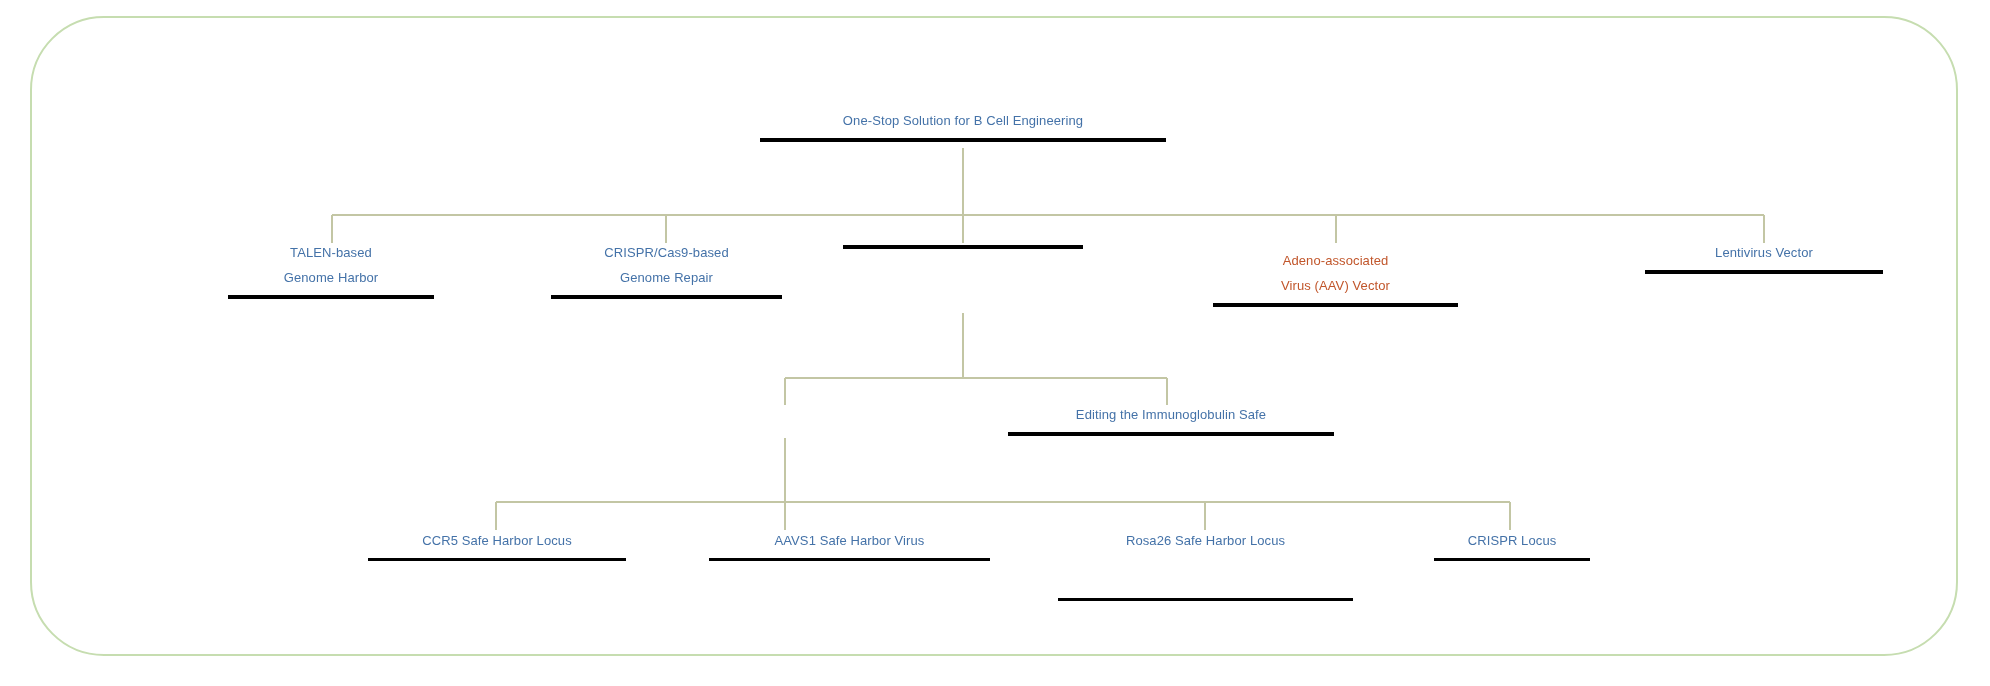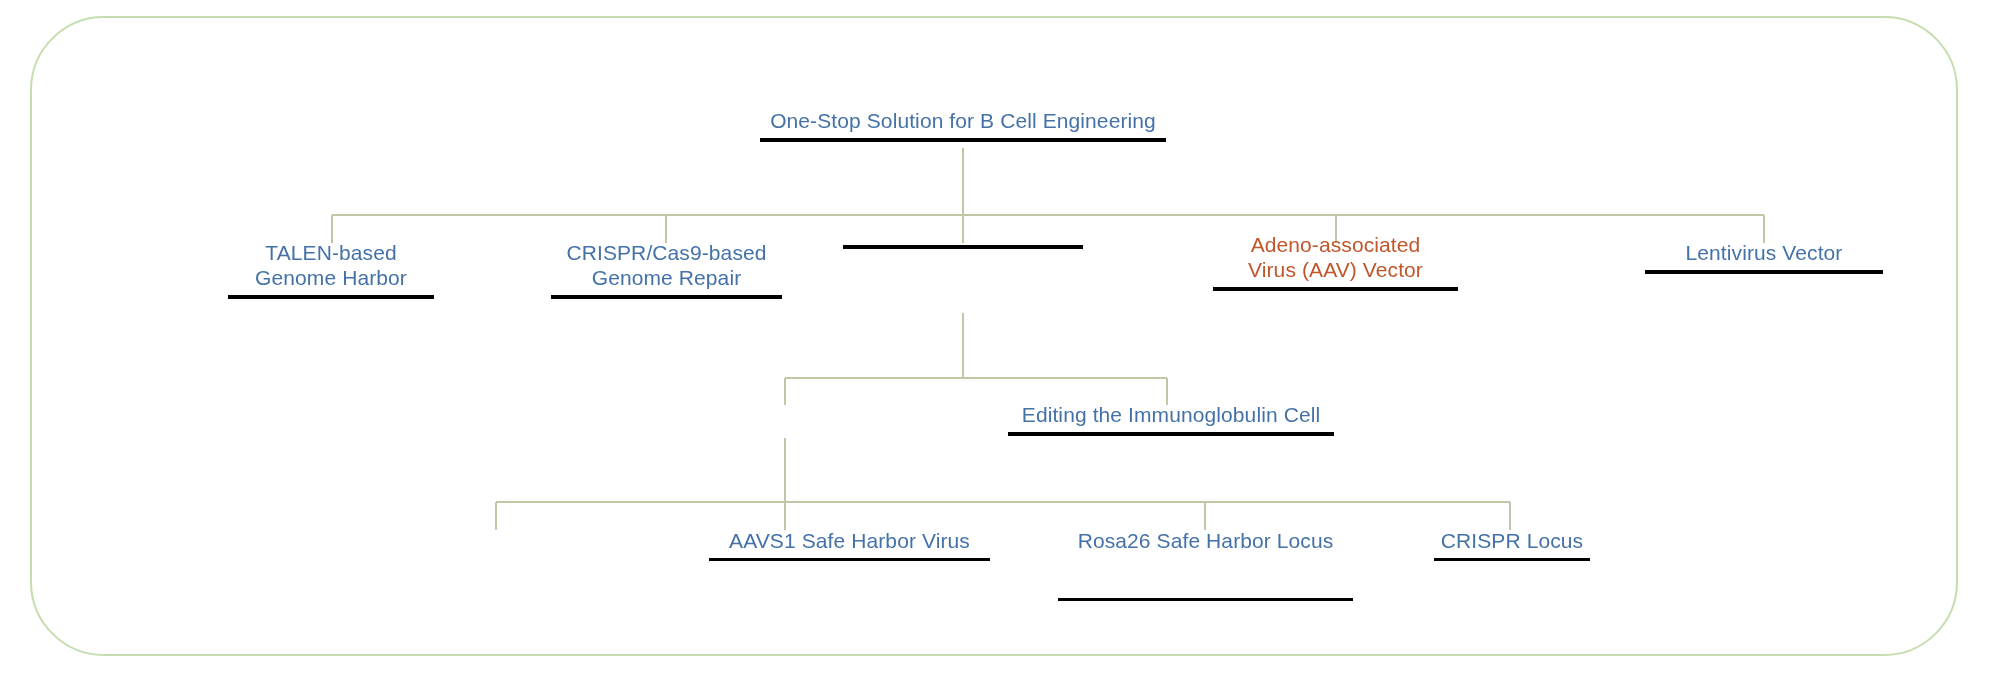--- a/index.html
+++ b/index.html
@@ -47,21 +47,21 @@
   
   .node {
     position: absolute;
     box-sizing: border-box;
     display: flex;
     flex-direction: column;
     align-items: center;
     justify-content: flex-end;
   }
   .node-label {
-    font-size: 21px;
+    font-size: 13px;
     line-height: 25px;
     color: #4472a8;
     text-align: center;
     white-space: pre-line;
     letter-spacing: 0.1px;
   }
   .node-label.accent {
     color: #c1562b;
   }
   .node-rule {
@@ -126,37 +126,41 @@
   <div class="node" style="left:551px; top:240px; width:231px;">
     <div class="node-label">CRISPR/Cas9-based
 Genome Repair</div>
     <div class="node-rule"></div>
   </div>
 
   <div class="node" style="left:843px; top:240px; width:240px;">
     <div class="node-rule"></div>
   </div>
 
-  <div class="node" style="left:1213px; top:232px; width:245px;">
+  <div class="node" style="left:1213px; top:248px; width:245px;">
     <div class="node-label accent">Adeno-associated
 Virus (AAV) Vector</div>
     <div class="node-rule"></div>
   </div>
 
   <div class="node" style="left:1645px; top:240px; width:238px;">
     <div class="node-label">Lentivirus Vector</div>
     <div class="node-rule"></div>
   </div>
 
 
   <div class="node" style="left:1008px; top:402px; width:326px;">
-    <div class="node-label">Editing the Immunoglobulin Cell</div>
+    <div class="node-label">Editing the Immunoglobulin Safe</div>
     <div class="node-rule"></div>
   </div>
 
+  <div class="node" style="left:368px; top:528px; width:258px;">
+    <div class="node-label">CCR5 Safe Harbor Locus</div>
+    <div class="node-rule thin"></div>
+  </div>
 
   <div class="node" style="left:709px; top:528px; width:281px;">
     <div class="node-label">AAVS1 Safe Harbor Virus</div>
     <div class="node-rule thin"></div>
   </div>
 
   <div class="node" style="left:1058px; top:528px; width:295px;gap:40px;">
     <div class="node-label">Rosa26 Safe Harbor Locus</div>
     <div class="node-rule thin"></div>
   </div>

